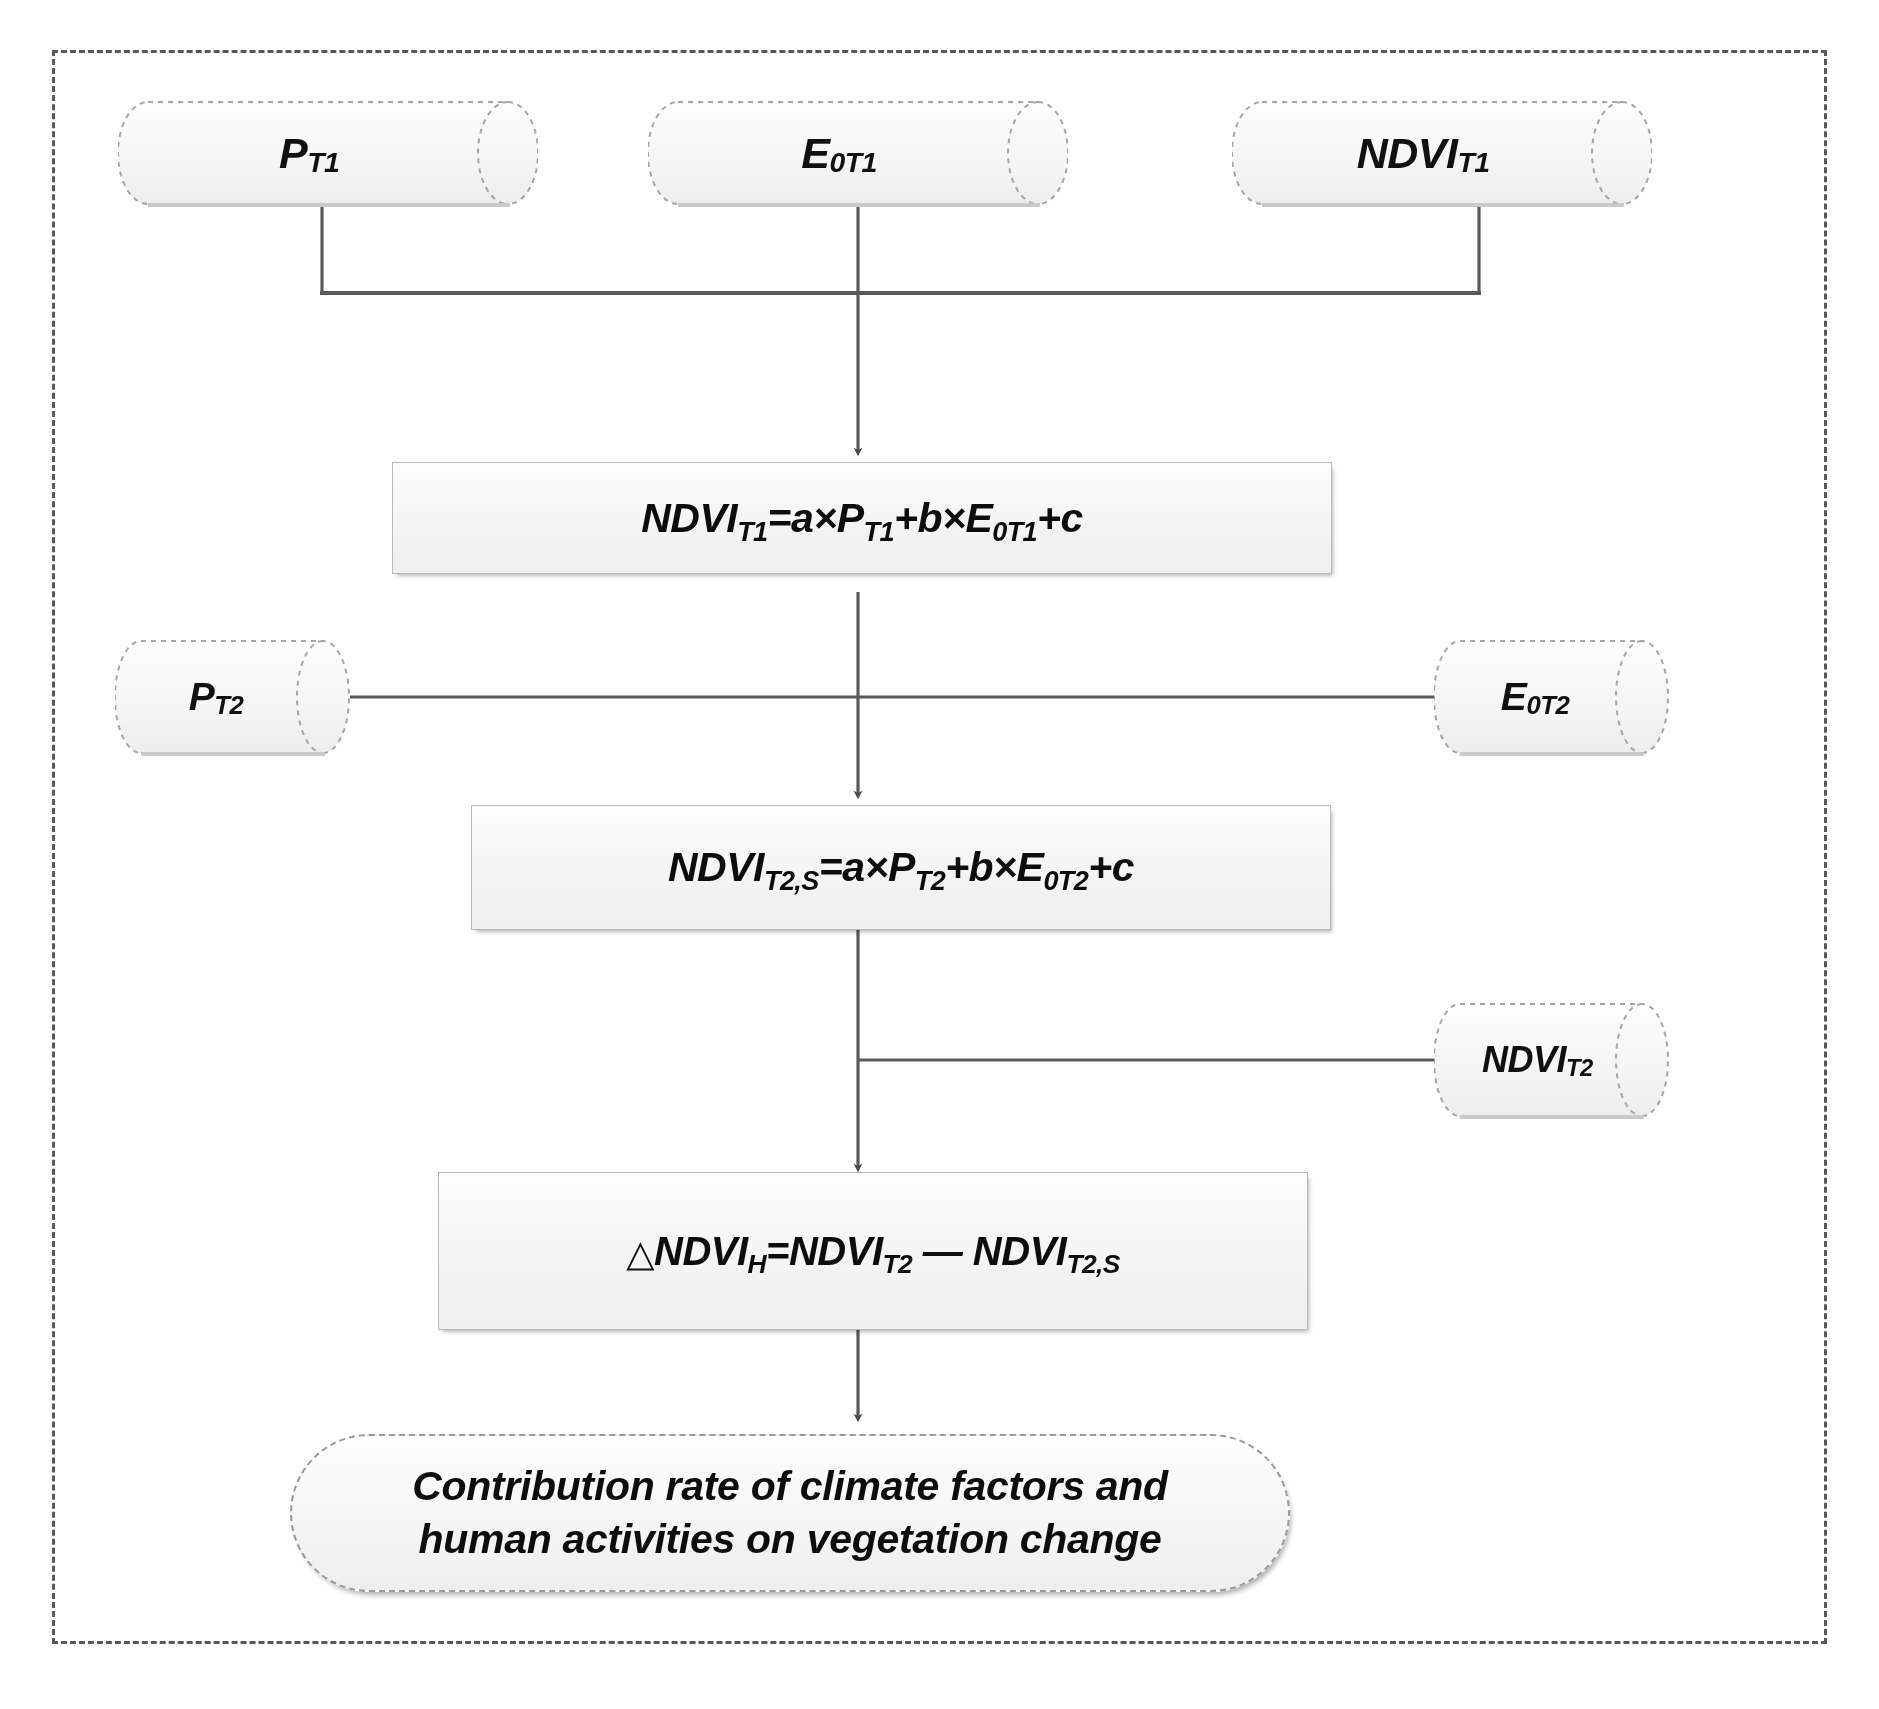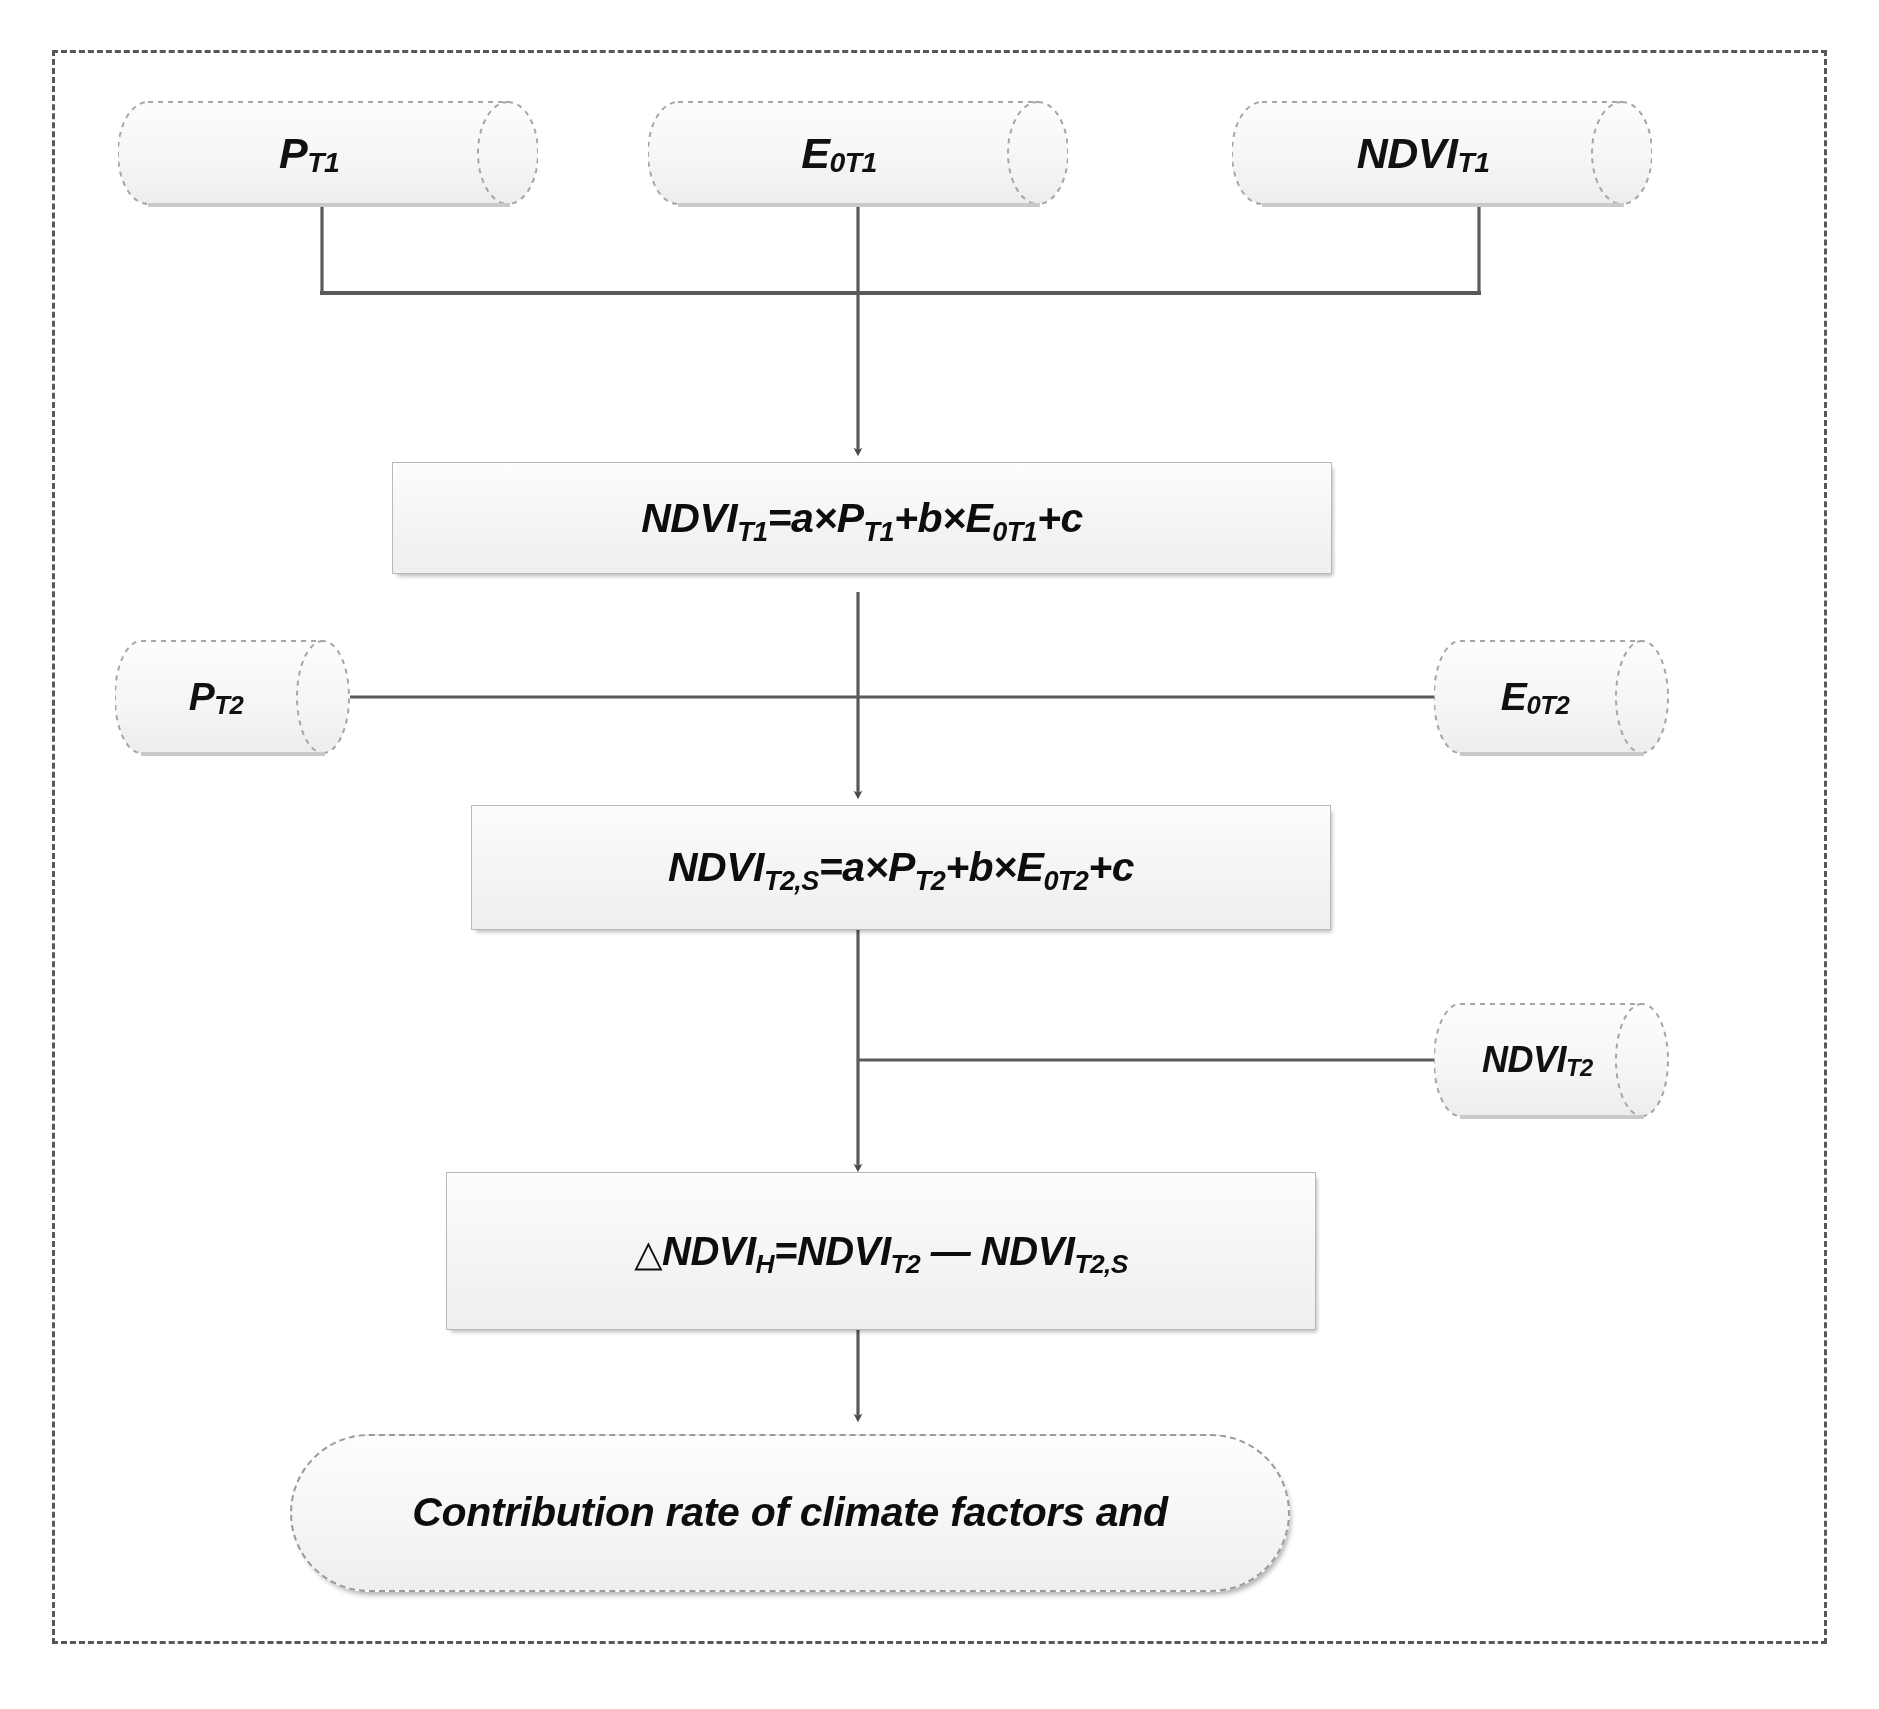--- a/index.html
+++ b/index.html
@@ -253,23 +253,24 @@
       <path d="M26,4 L208,4 A26,56 0 0 1 208,116 L26,116 A26,56 0 0 1 26,4 Z" fill="url(#cg1)" stroke="#a6a6a6" stroke-width="2" stroke-dasharray="5 5"></path>
       <path d="M208,4 A26,56 0 0 0 208,116" fill="none" stroke="#a6a6a6" stroke-width="2" stroke-dasharray="5 5"></path>
       <path d="M26,117 L210,117" stroke="#c9c9c9" stroke-width="4" fill="none"></path>
     </svg>
     <div class="cyl-label" style="right:12%;">
       <span>NDVI</span>
         <sub>T2</sub>
     </div>
   </div>
 
-  <div class="proc" style="left:438px; top:1172px; width:870px; height:158px; font-size:40px;margin-left:8px;">
+  <div class="proc" style="left:438px; top:1172px; width:870px; height:158px; font-size:40px;">
     <div class="line">
       <span class="tri">△</span><span>NDVI</span><sub>H</sub><span>=</span><span>NDVI</span><sub>T2</sub><span>&nbsp;—&nbsp;</span><span>NDVI</span><sub>T2,S</sub>
     </div>
   </div>
 
   <div class="term" style="left:290px; top:1422px; width:1000px; height:158px; font-size:41px;margin-top:12px;">
     <div class="line">Contribution rate of climate factors and</div>
+    <div class="line">human activities on vegetation change</div>
   </div>
 
 </div>
 
 </body></html>

